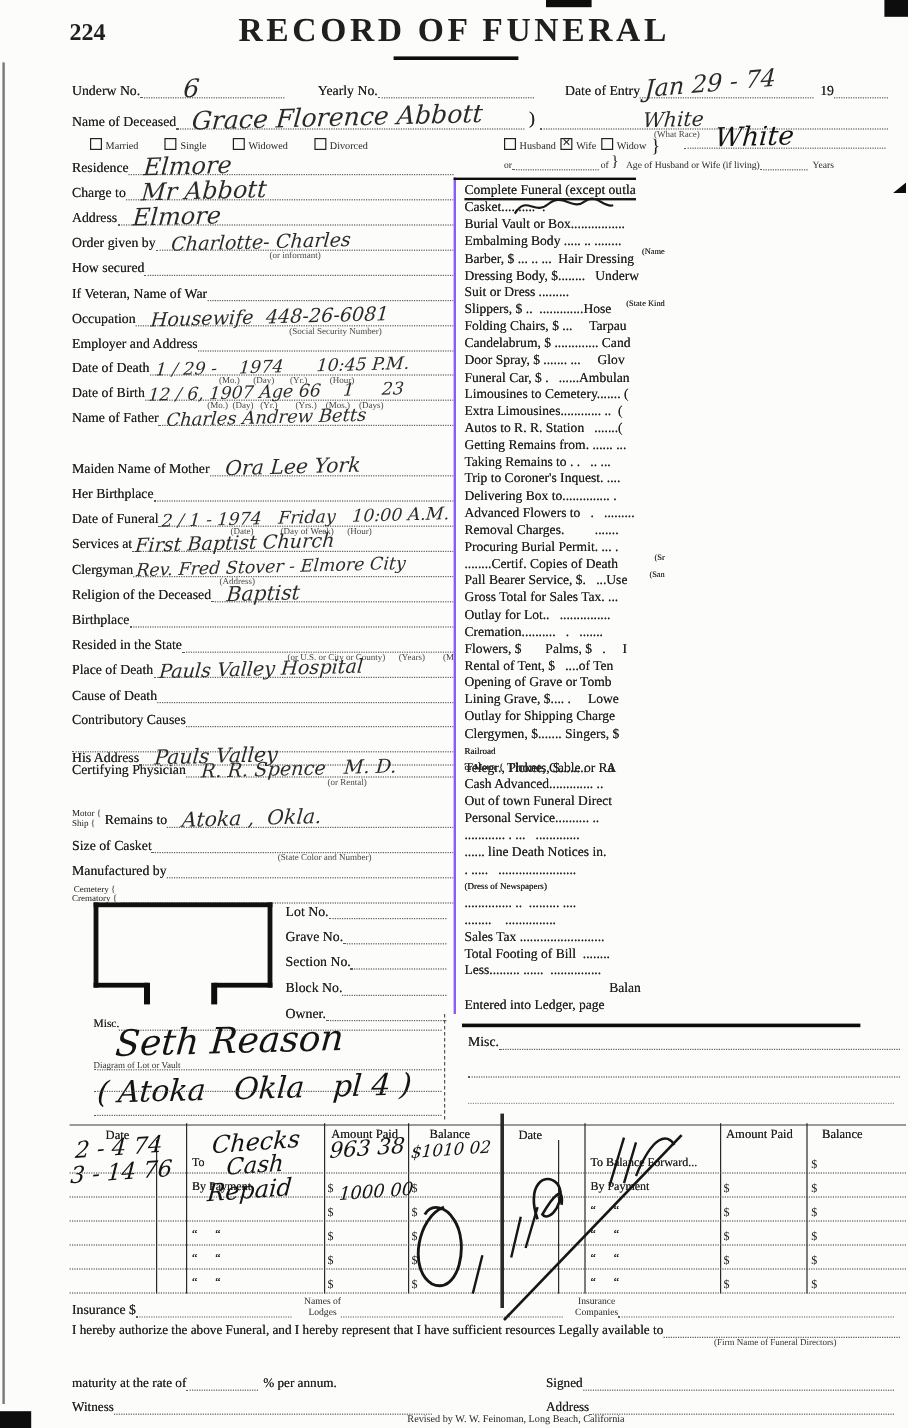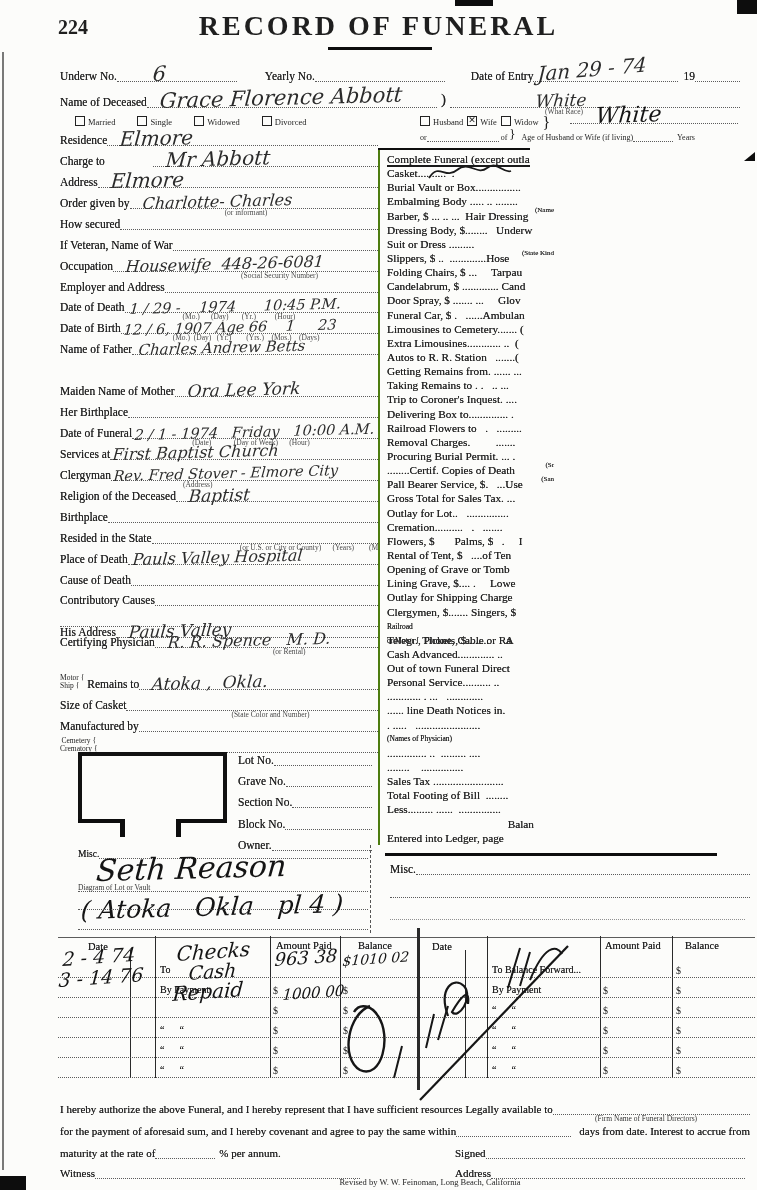--- a/index.html
+++ b/index.html
@@ -85,21 +85,21 @@
     <span class="small" style="margin-left:4px">Years</span>
   </div>
 
   <div class="abs" style="left:60px;top:125px;width:318px;height:632px" id="left-fields">
       <div class="frow" style="top: 0px;">
         <span class="lbl">Residence</span>
         <span class="dots">
           <span class="hw" style="position: absolute; bottom: -4px; left: 12px; font-size: 20px;">Elmore</span>
         </span>
       </div>
-      <div class="frow" style="top: 20.93px; gap: 48px;">
+      <div class="frow" style="top: 20.93px;">
         <span class="lbl">Charge to</span>
         <span class="dots">
           <span class="hw" style="position: absolute; bottom: -4px; left: 12px; font-size: 20px;">Mr Abbott</span>
         </span>
       </div>
       <div class="frow" style="top: 41.86px;">
         <span class="lbl">Address</span>
         <span class="dots">
           <span class="hw" style="position: absolute; bottom: -4px; left: 12px; font-size: 20px;">Elmore</span>
         </span>
@@ -284,41 +284,41 @@
     <span class="lbl" style="font-size:9.5px">Misc.</span>
     <span class="dots"></span>
   </div>
   <div class="abs hw hwbig" style="left:95px;top:856px">Seth Reason</div>
   <div class="dotline" style="left:78px;top:890px;width:290px"></div>
   <div class="abs hw" style="left:80px;top:898px;font-size:25px">( Atoka   Okla   pl 4 )</div>
   <div class="dotline" style="left:78px;top:908px;width:290px"></div>
   <div class="dotline" style="left:78px;top:928px;width:290px"></div>
   <div class="abs" style="left:370px;top:845px;height:88px;border-left:1px dashed #555"></div>
 
-  <div class="abs" style="left:378px;top:148px;width:182px;height:697px;border-left:2px solid #4d7c0f;overflow:hidden;padding:4px 0 0 7px;box-sizing:border-box;background:#fcfcfa" id="cost-panel">
+  <div class="abs" style="left:378px;top:148px;width:182px;height:697px;border-left:2px solid #8b5cf6;overflow:hidden;padding:4px 0 0 7px;box-sizing:border-box;background:#fcfcfa" id="cost-panel">
       <div class="panel-item"><span style="border-bottom: 2px solid rgb(26, 26, 26);">Complete Funeral (except outla</span></div>
       <div class="panel-item"><span>Casket..........  .</span></div>
       <div class="panel-item"><span>Burial Vault or Box................</span></div>
       <div class="panel-item"><span>Embalming Body ..... .. ........</span><span class="psub">(Name</span></div>
       <div class="panel-item"><span>Barber, $ ... .. ...  Hair Dressing</span></div>
       <div class="panel-item"><span>Dressing Body, $........   Underw</span></div>
       <div class="panel-item"><span>Suit or Dress .........</span><span class="psub">(State Kind</span></div>
       <div class="panel-item"><span>Slippers, $ ..  .............Hose</span></div>
       <div class="panel-item"><span>Folding Chairs, $ ...     Tarpau</span></div>
       <div class="panel-item"><span>Candelabrum, $ ............. Cand</span></div>
       <div class="panel-item"><span>Door Spray, $ ....... ...     Glov</span></div>
       <div class="panel-item"><span>Funeral Car, $ .   ......Ambulan</span></div>
       <div class="panel-item"><span>Limousines to Cemetery....... (</span></div>
       <div class="panel-item"><span>Extra Limousines............ ..  (</span></div>
       <div class="panel-item"><span>Autos to R. R. Station   .......(</span></div>
       <div class="panel-item"><span>Getting Remains from. ...... ...</span></div>
       <div class="panel-item"><span>Taking Remains to . .   .. ...</span></div>
       <div class="panel-item"><span>Trip to Coroner's Inquest. ....</span></div>
       <div class="panel-item"><span>Delivering Box to.............. .</span></div>
-      <div class="panel-item"><span>Railroad Flowers to   .   .........</span></div>
+      <div class="panel-item"><span>Advanced Flowers to   .   .........</span></div>
       <div class="panel-item"><span>Removal Charges.         .......</span></div>
       <div class="panel-item"><span>Procuring Burial Permit. ... .</span><span class="psub">(Sr</span></div>
       <div class="panel-item"><span>........Certif. Copies of Death</span><span class="psub">(San</span></div>
       <div class="panel-item"><span>Pall Bearer Service, $.   ...Use</span></div>
       <div class="panel-item"><span>Gross Total for Sales Tax. ...</span></div>
       <div class="panel-item"><span>Outlay for Lot..   ...............</span></div>
       <div class="panel-item"><span>Cremation..........   .   .......</span></div>
       <div class="panel-item"><span>Flowers, $       Palms, $   .     I</span></div>
       <div class="panel-item"><span>Rental of Tent, $   ....of Ten</span></div>
       <div class="panel-item"><span>Opening of Grave or Tomb</span></div>
@@ -326,21 +326,21 @@
       <div class="panel-item"><span>Outlay for Shipping Charge</span></div>
       <div class="panel-item"><span>Clergymen, $....... Singers, $</span></div>
       <div class="panel-item"><span class="stack" style="vertical-align: middle;"><span>Railroad</span><br><span>or Motor {</span></span><span>Tickets, $........      A</span></div>
       <div class="panel-item"><span>Telegr., Phone, Cable or Ra</span></div>
       <div class="panel-item"><span>Cash Advanced............. ..</span></div>
       <div class="panel-item"><span>Out of town Funeral Direct</span></div>
       <div class="panel-item"><span>Personal Service.......... ..</span></div>
       <div class="panel-item"><span>............ . ...   .............</span></div>
       <div class="panel-item"><span>...... line Death Notices in.</span></div>
       <div class="panel-item"><span>. .....   .......................</span></div>
-      <div class="panel-item" style="font-size: 7.5px;"><span>(Names of Physician)</span></div>
+      <div class="panel-item" style="font-size: 7.5px;"><span>(Dress of Newspapers)</span></div>
       <div class="panel-item"><span>.............. ..  ......... ....</span></div>
       <div class="panel-item"><span>........    ...............</span></div>
       <div class="panel-item"><span>Sales Tax .........................</span></div>
       <div class="panel-item"><span>Total Footing of Bill  ........</span></div>
       <div class="panel-item"><span>Less......... ......  ...............</span></div>
       <div class="panel-item" style="text-align: right; padding-right: 26px;"><span>Balan</span></div>
       <div class="panel-item"><span>Entered into Ledger, page</span></div>
     </div>
   <div class="mark" style="left:378px;top:148px;width:152px;height:2px"></div>
   <svg class="abs" style="left:425px;top:158px" width="90" height="26">
@@ -427,31 +427,38 @@
     </div>
 
   <svg class="abs" style="left:330px;top:928px" width="270" height="175">
     <path d="M90,172 L238,18" stroke="#161616" stroke-width="2.2" fill="none"></path>
     <path d="M40,78 C18,86 10,130 30,142 C52,152 62,108 48,88 C42,78 30,74 24,84" stroke="#161616" stroke-width="2.4" fill="none"></path>
     <path d="M118,88 C108,60 124,48 134,58 C144,70 128,92 122,84 C130,70 140,58 138,76" stroke="#161616" stroke-width="2.2" fill="none"></path>
     <path d="M96,120 L104,86 M108,112 L118,78 M64,150 L72,118" stroke="#161616" stroke-width="2" fill="none"></path>
     <path d="M178,60 L190,20 M190,58 L200,24 M200,52 C214,18 226,16 232,26" stroke="#161616" stroke-width="2" fill="none"></path>
   </svg>
 
+  <div class="abs frow" style="left:60px;top:1082px;width:685px;height:16px">
+    <span class="lbl">Insurance $</span>
+    <span class="dots" style="max-width:130px"></span>
+    <span class="small" style="margin-left:10px;text-align:center;line-height:9px;display:inline-block">
+      <span>Names of</span><br><span>Lodges</span>
+    </span>
+    <span class="dots" style="max-width:185px"></span>
+    <span class="small" style="margin-left:10px;text-align:center;line-height:9px;display:inline-block">
+      <span>Insurance</span><br><span>Companies</span>
+    </span>
+    <span class="dots"></span>
+  </div>
 
   <div class="abs frow" style="left:60px;top:1100px;width:690px;height:15px">
     <span class="lbl" style="font-size:11px">I hereby authorize the above Funeral, and I hereby represent that I have sufficient resources Legally available to</span>
     <span class="dots"></span>
   </div>
   <div class="abs tiny" style="left:595px;top:1114px">(Firm Name of Funeral Directors)</div>
-  <div class="abs frow" style="left:60px;top:1122px;width:690px;height:15px">
-    <span class="lbl" style="font-size:11px">for the payment of aforesaid sum, and I hereby covenant and agree to pay the same within</span>
-    <span class="dots" style="max-width:145px"></span>
-    <span class="lbl" style="font-size:11px;margin-left:8px">days from date. Interest to accrue from</span>
-  </div>
   <div class="abs frow" style="left:60px;top:1144px;width:330px;height:15px">
     <span class="lbl" style="font-size:11px">maturity at the rate of</span>
     <span class="dots" style="max-width:60px"></span>
     <span class="lbl" style="font-size:11px;margin-left:4px">% per annum.</span>
   </div>
   <div class="abs frow" style="left:455px;top:1144px;width:290px;height:15px">
     <span class="lbl" style="font-size:11px">Signed</span>
     <span class="dots"></span>
   </div>
   <div class="abs frow" style="left:60px;top:1164px;width:300px;height:15px">

